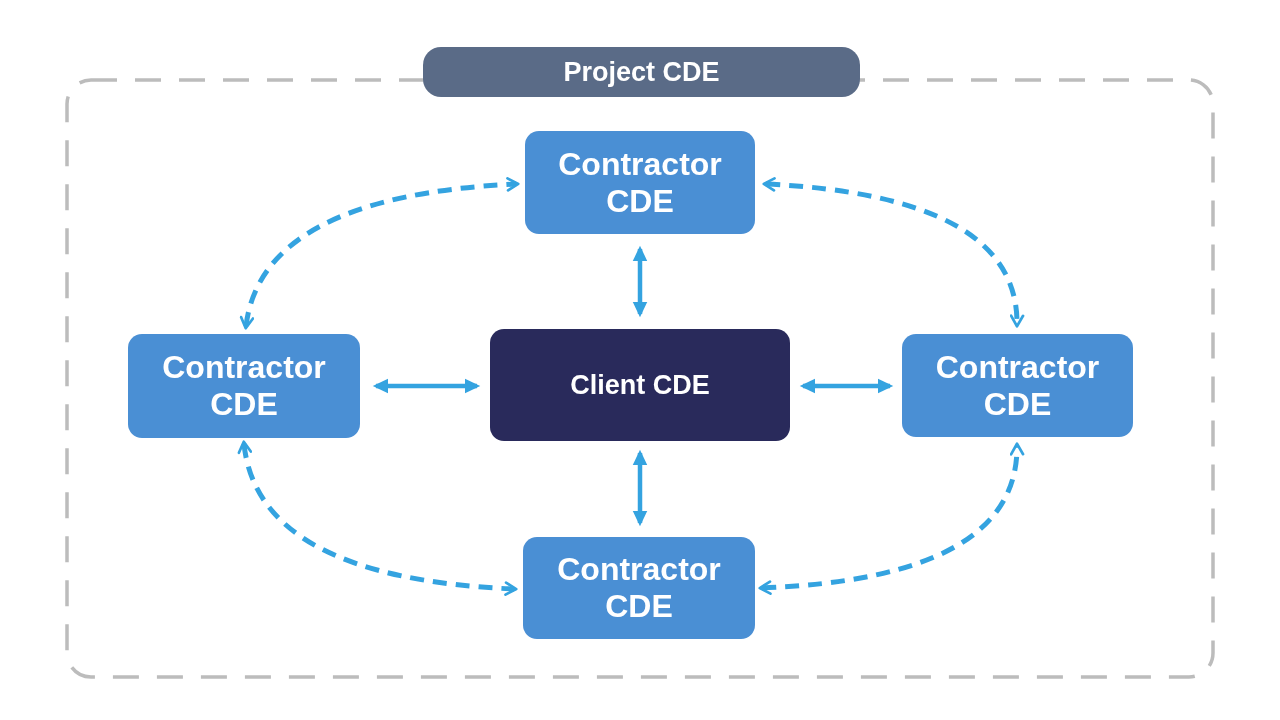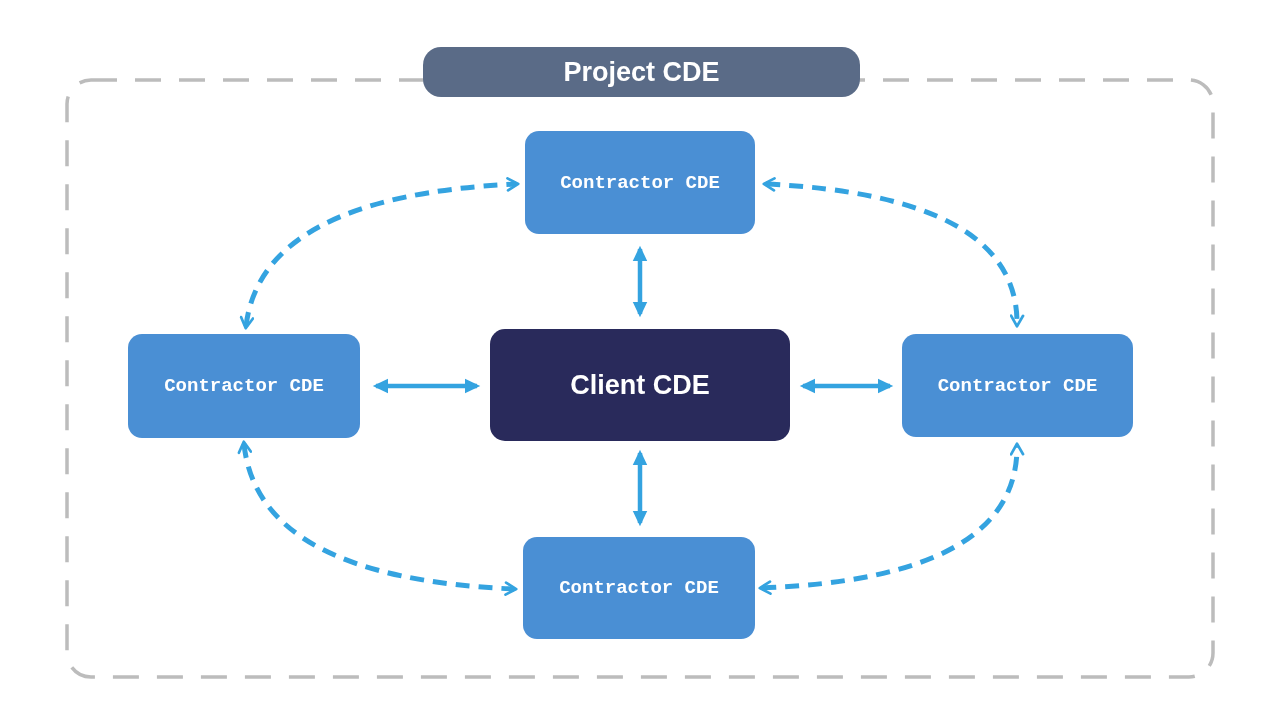--- a/index.html
+++ b/index.html
@@ -72,26 +72,24 @@
     justify-content: center;
     color: var(--node-text);
     font-weight: bold;
     text-align: center;
   }
   .node-client {
     left: 490px; top: 329px;
     width: 300px; height: 112px;
     background: var(--client-bg);
     font-size: 27px;
-    border-radius: 15px;
   }
   .node-contractor {
     background: var(--contractor-bg);
-    font-size: 19px;
-    font-family: Liberation Mono, monospace;
+    font-size: 32px;
   }
   .node-top    { left: 525px; top: 131px; width: 230px; height: 103px; }
   .node-left   { left: 128px; top: 334px; width: 232px; height: 104px; }
   .node-right  { left: 902px; top: 334px; width: 231px; height: 103px; }
   .node-bottom { left: 523px; top: 537px; width: 232px; height: 102px; }
 </style>
 </head>
 <body>
 
 <div class="canvas">

